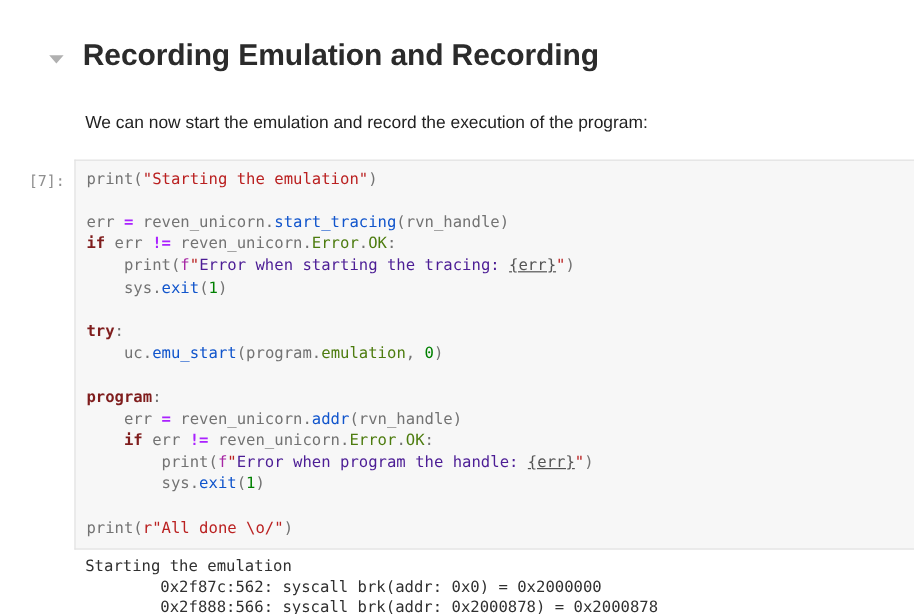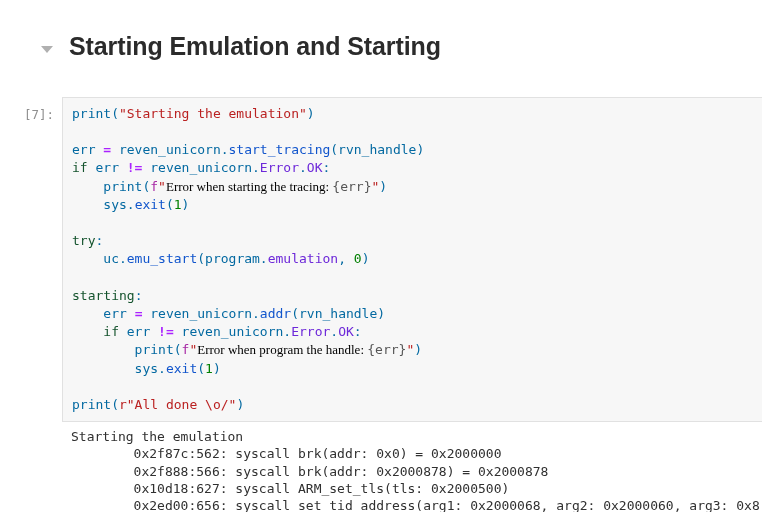--- a/index.html
+++ b/index.html
@@ -90,30 +90,30 @@
     margin: 0;
     font-family: "DejaVu Sans Mono", monospace;
     font-size: 13px;
     line-height: 18.2px;
     color: #303030;
     white-space: pre;
     tab-size: 4;
   }
 
   
-  .tok-kw      { color: #14532d; font-weight: normal; }
+  .tok-kw      { color: #7f1d1d; font-weight: bold; }
   .tok-str     { color: #ba2121; }
-  .tok-fstr    { color: #000000; font-family: Liberation Serif, serif; }
+  .tok-fstr    { color: #4c1d95; }
   .tok-fprefix { color: #a626a4; font-weight: normal; }
-  .tok-brace   { color: #555555; }
+  .tok-brace   { color: #555555; text-decoration: underline; }
   .tok-fn      { color: #1155cc; text-align: center; }
-  .tok-attr    { color: #6d28d9; }
+  .tok-attr    { color: #4d7c0f; }
   .tok-op      { color: #aa22ff; font-weight: bold; }
   .tok-num     { color: #008000; }
-  .tok-plain   { color: #0369a1; }
+  .tok-plain   { color: #737373; }
 
   
   .output-wrap {
     display: flex;
     align-items: flex-start;
   }
   .output-prompt {
     width: 62px;
     flex: 0 0 62px;
   }
@@ -134,38 +134,39 @@
   }
 </style>
 </head>
 <body>
 
 <div id="notebook">
 
   <div class="md-cell">
     <div class="heading-row">
       <span class="collapse-toggle"></span>
-      <h1 class="heading-text">Starting Emulation and Starting</h1>
+      <h1 class="heading-text">Recording Emulation and Recording</h1>
     </div>
+    <p class="md-paragraph">We can now start the emulation and record the execution of the program:</p>
   </div>
 
   <div class="code-cell">
     <div class="prompt">[7]:</div>
     <div class="input-area">
       <pre class="code" id="code-pre"><span class="tok-plain">print(</span><span class="tok-str">"Starting the emulation"</span><span class="tok-plain">)</span>
 
 <span class="tok-plain">err </span><span class="tok-op">=</span><span class="tok-plain"> reven_unicorn.</span><span class="tok-fn">start_tracing</span><span class="tok-plain">(rvn_handle)</span>
 <span class="tok-kw">if</span><span class="tok-plain"> err </span><span class="tok-op">!=</span><span class="tok-plain"> reven_unicorn.</span><span class="tok-attr">Error</span><span class="tok-plain">.</span><span class="tok-attr">OK</span><span class="tok-plain">:</span>
 <span class="tok-plain">    print(</span><span class="tok-fprefix">f</span><span class="tok-str">"</span><span class="tok-fstr">Error when starting the tracing: </span><span class="tok-brace">{err}</span><span class="tok-str">"</span><span class="tok-plain">)</span>
 <span class="tok-plain">    sys.</span><span class="tok-fn">exit</span><span class="tok-plain">(</span><span class="tok-num">1</span><span class="tok-plain">)</span>
 
 <span class="tok-kw">try</span><span class="tok-plain">:</span>
 <span class="tok-plain">    uc.</span><span class="tok-fn">emu_start</span><span class="tok-plain">(program.</span><span class="tok-attr">emulation</span><span class="tok-plain">, </span><span class="tok-num">0</span><span class="tok-plain">)</span>
 
-<span class="tok-kw">starting</span><span class="tok-plain">:</span>
+<span class="tok-kw">program</span><span class="tok-plain">:</span>
 <span class="tok-plain">    err </span><span class="tok-op">=</span><span class="tok-plain"> reven_unicorn.</span><span class="tok-fn">addr</span><span class="tok-plain">(rvn_handle)</span>
 <span class="tok-plain">    </span><span class="tok-kw">if</span><span class="tok-plain"> err </span><span class="tok-op">!=</span><span class="tok-plain"> reven_unicorn.</span><span class="tok-attr">Error</span><span class="tok-plain">.</span><span class="tok-attr">OK</span><span class="tok-plain">:</span>
 <span class="tok-plain">        print(</span><span class="tok-fprefix">f</span><span class="tok-str">"</span><span class="tok-fstr">Error when program the handle: </span><span class="tok-brace">{err}</span><span class="tok-str">"</span><span class="tok-plain">)</span>
 <span class="tok-plain">        sys.</span><span class="tok-fn">exit</span><span class="tok-plain">(</span><span class="tok-num">1</span><span class="tok-plain">)</span>
 
 <span class="tok-plain">print(</span><span class="tok-str">r"All done \o/"</span><span class="tok-plain">)</span></pre>
     </div>
   </div>
 
   <div class="output-wrap">

